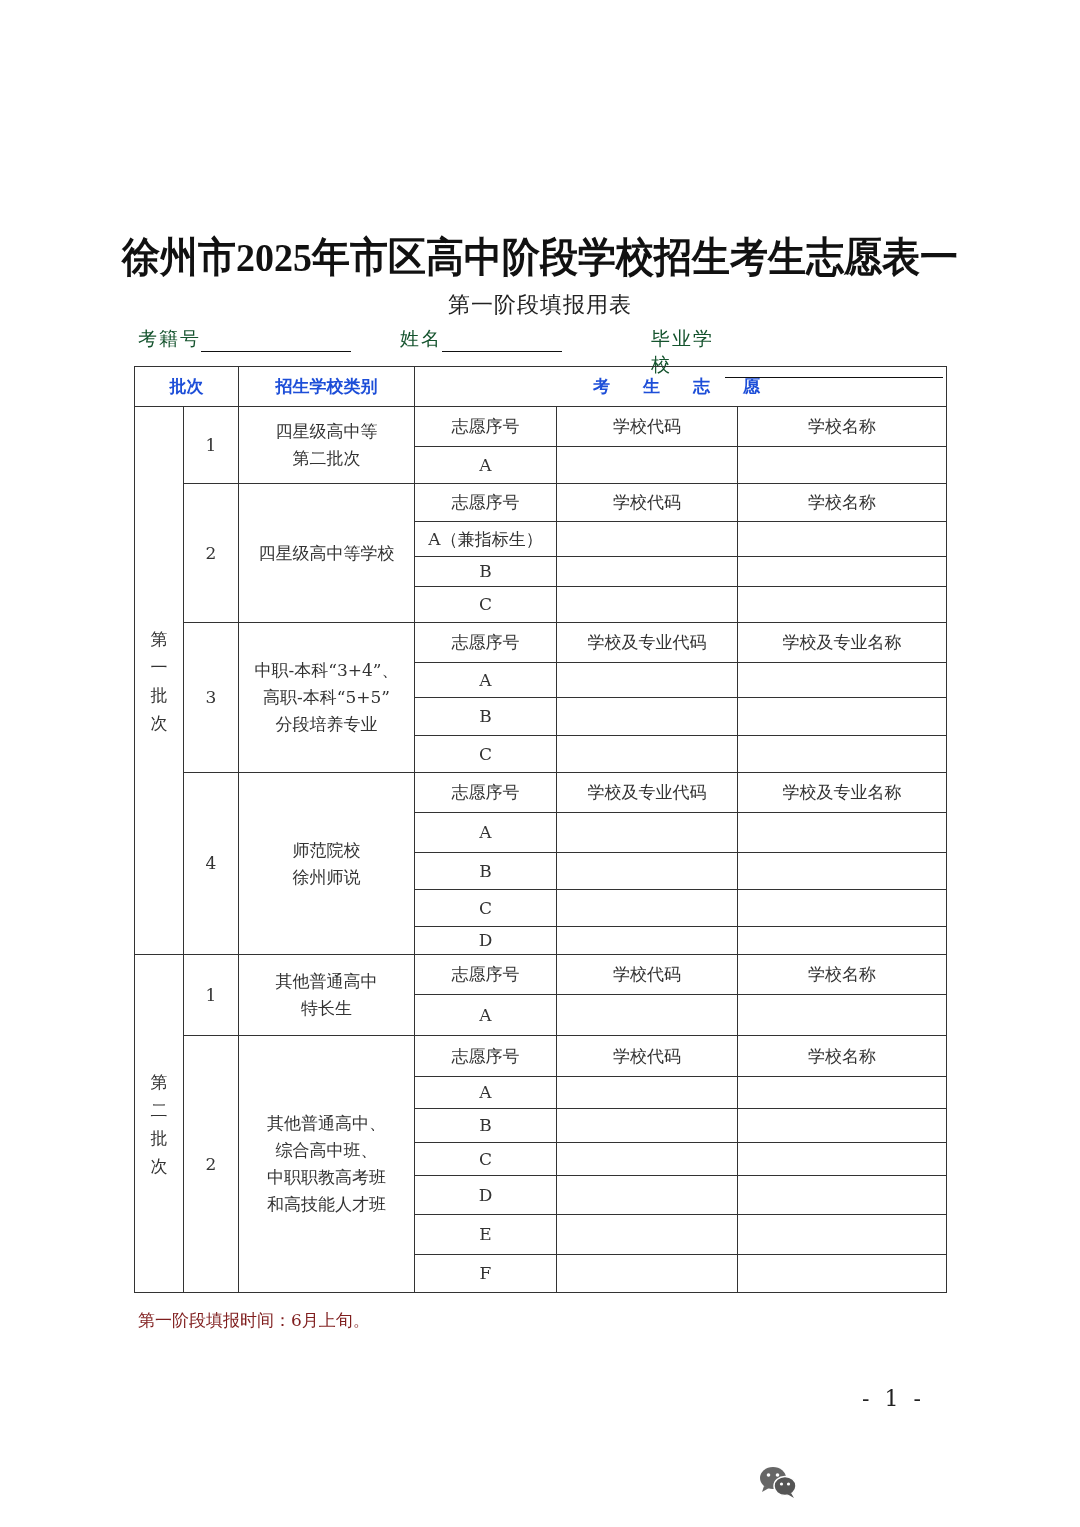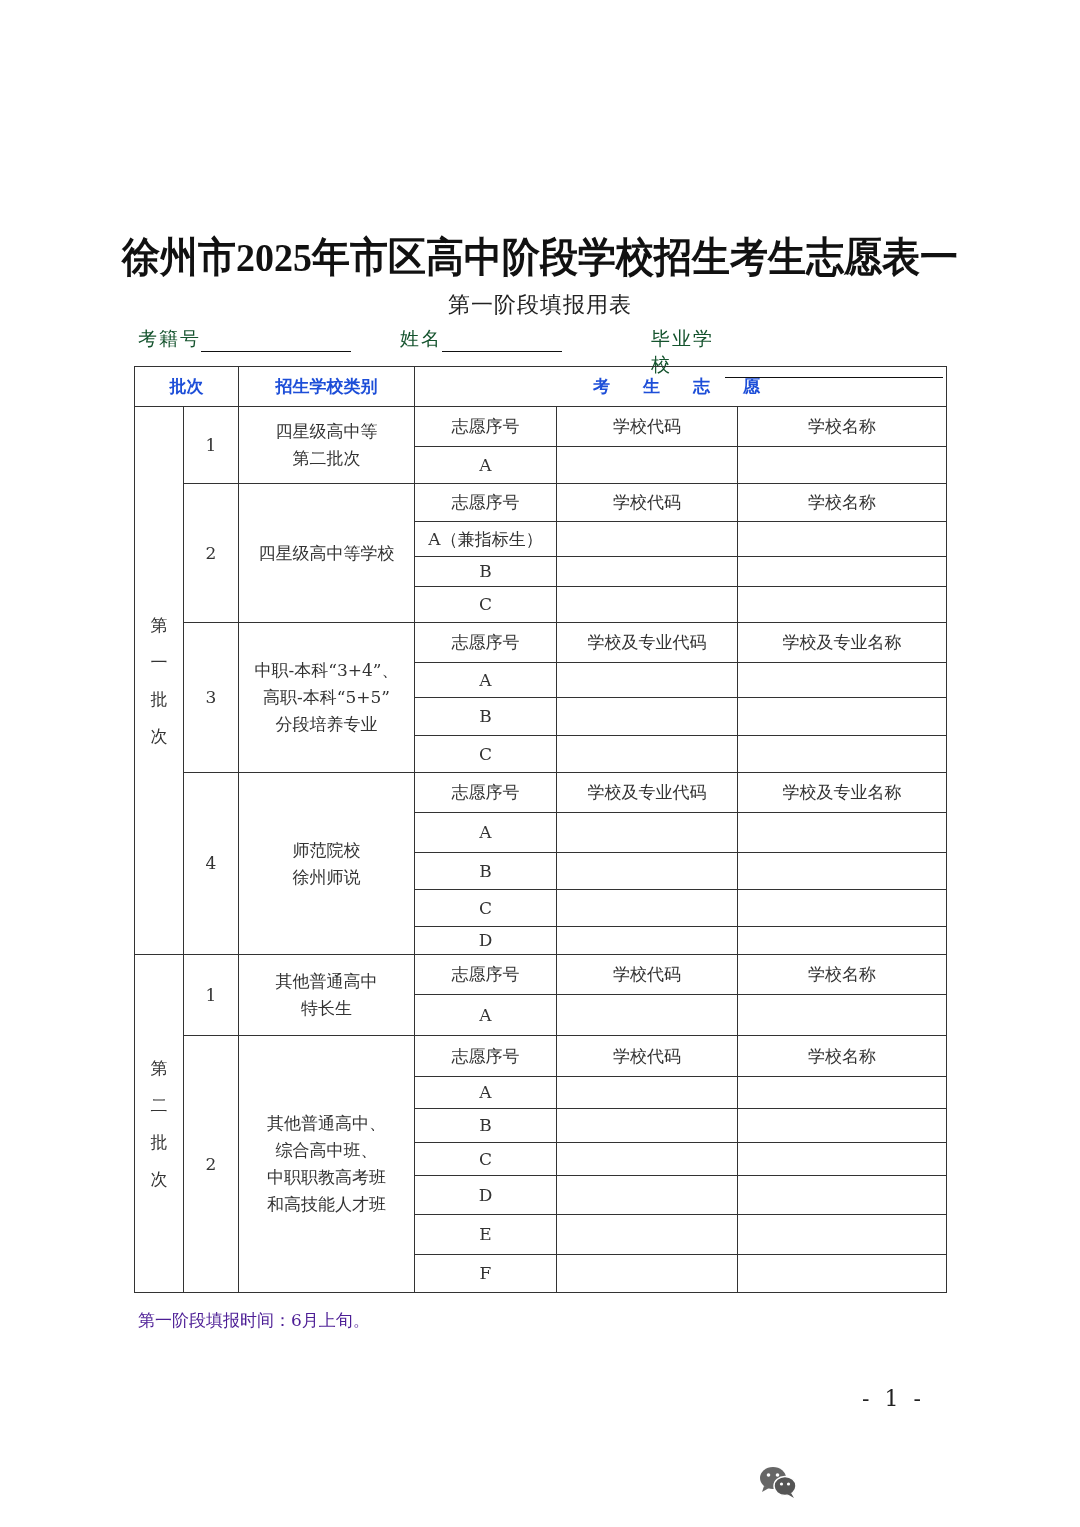--- a/index.html
+++ b/index.html
@@ -28,23 +28,23 @@
     table.form {
       position: absolute; left: 134px; top: 366px; width: 812px;
       border-collapse: collapse; table-layout: fixed;
       font-size: 17px; color: #333;
     }
     table.form td {
       border: 1.3px solid #333; text-align: center; vertical-align: middle;
       padding: 0; line-height: 27px;
     }
     table.form td.hdr { font-weight: bold; color: #1d4ed8; font-size: 17px; }
-    .vert { display: inline-block; width: 1.2em; line-height: 37px; word-break: break-all; }
+    .vert { display: inline-block; width: 1.2em; line-height: 28px; word-break: break-all; }
     .footnote {
-      position: absolute; left: 138px; top: 1309px; font-size: 17px; color: #4c1d95;
+      position: absolute; left: 138px; top: 1309px; font-size: 17px; color: #7f1d1d;
     }
     .pagenum {
       position: absolute; left: 862px; top: 1386px; font-size: 22px; color: #222;
       letter-spacing: 4px;
     }
     .watermark {
       position: absolute; left: 758px; top: 1460px; height: 44px;
       display: flex; align-items: center; gap: 8px;
       font-family: "DejaVu Sans", "Liberation Sans", sans-serif;
       font-size: 27px; color: #555; font-weight: bold;

